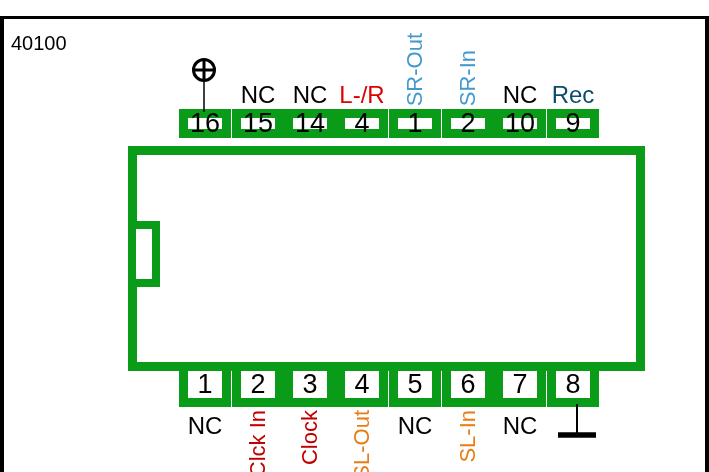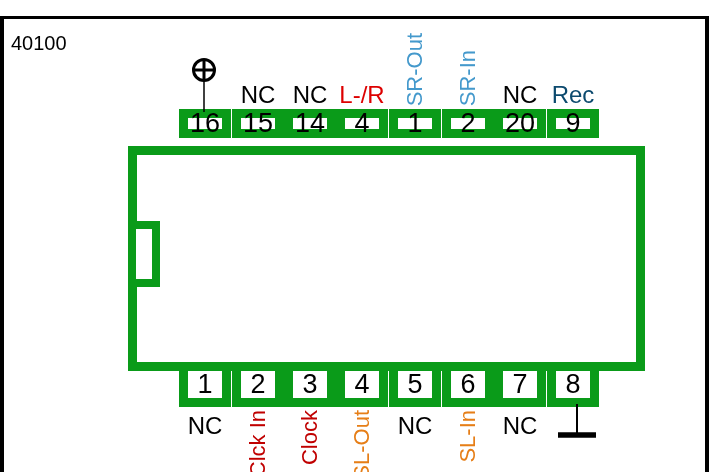--- a/index.html
+++ b/index.html
@@ -81,21 +81,21 @@
   <div class="pin-box top" style="left:calc(var(--c4) - 26px)">
       <span class="pin-number">4</span>
     </div>
   <div class="pin-box top" style="left:calc(var(--c5) - 26px)">
       <span class="pin-number">1</span>
     </div>
   <div class="pin-box top" style="left:calc(var(--c6) - 26px)">
       <span class="pin-number">2</span>
     </div>
   <div class="pin-box top" style="left:calc(var(--c7) - 26px)">
-      <span class="pin-number">20</span>
+      <span class="pin-number">10</span>
     </div>
   <div class="pin-box top" style="left:calc(var(--c8) - 26px)">
       <span class="pin-number">9</span>
     </div>
 
   <div class="pin-box bottom" style="left:calc(var(--c1) - 26px)">
       <span class="pin-number">1</span>
     </div>
   <div class="pin-box bottom" style="left:calc(var(--c2) - 26px)">
       <span class="pin-number">2</span>

